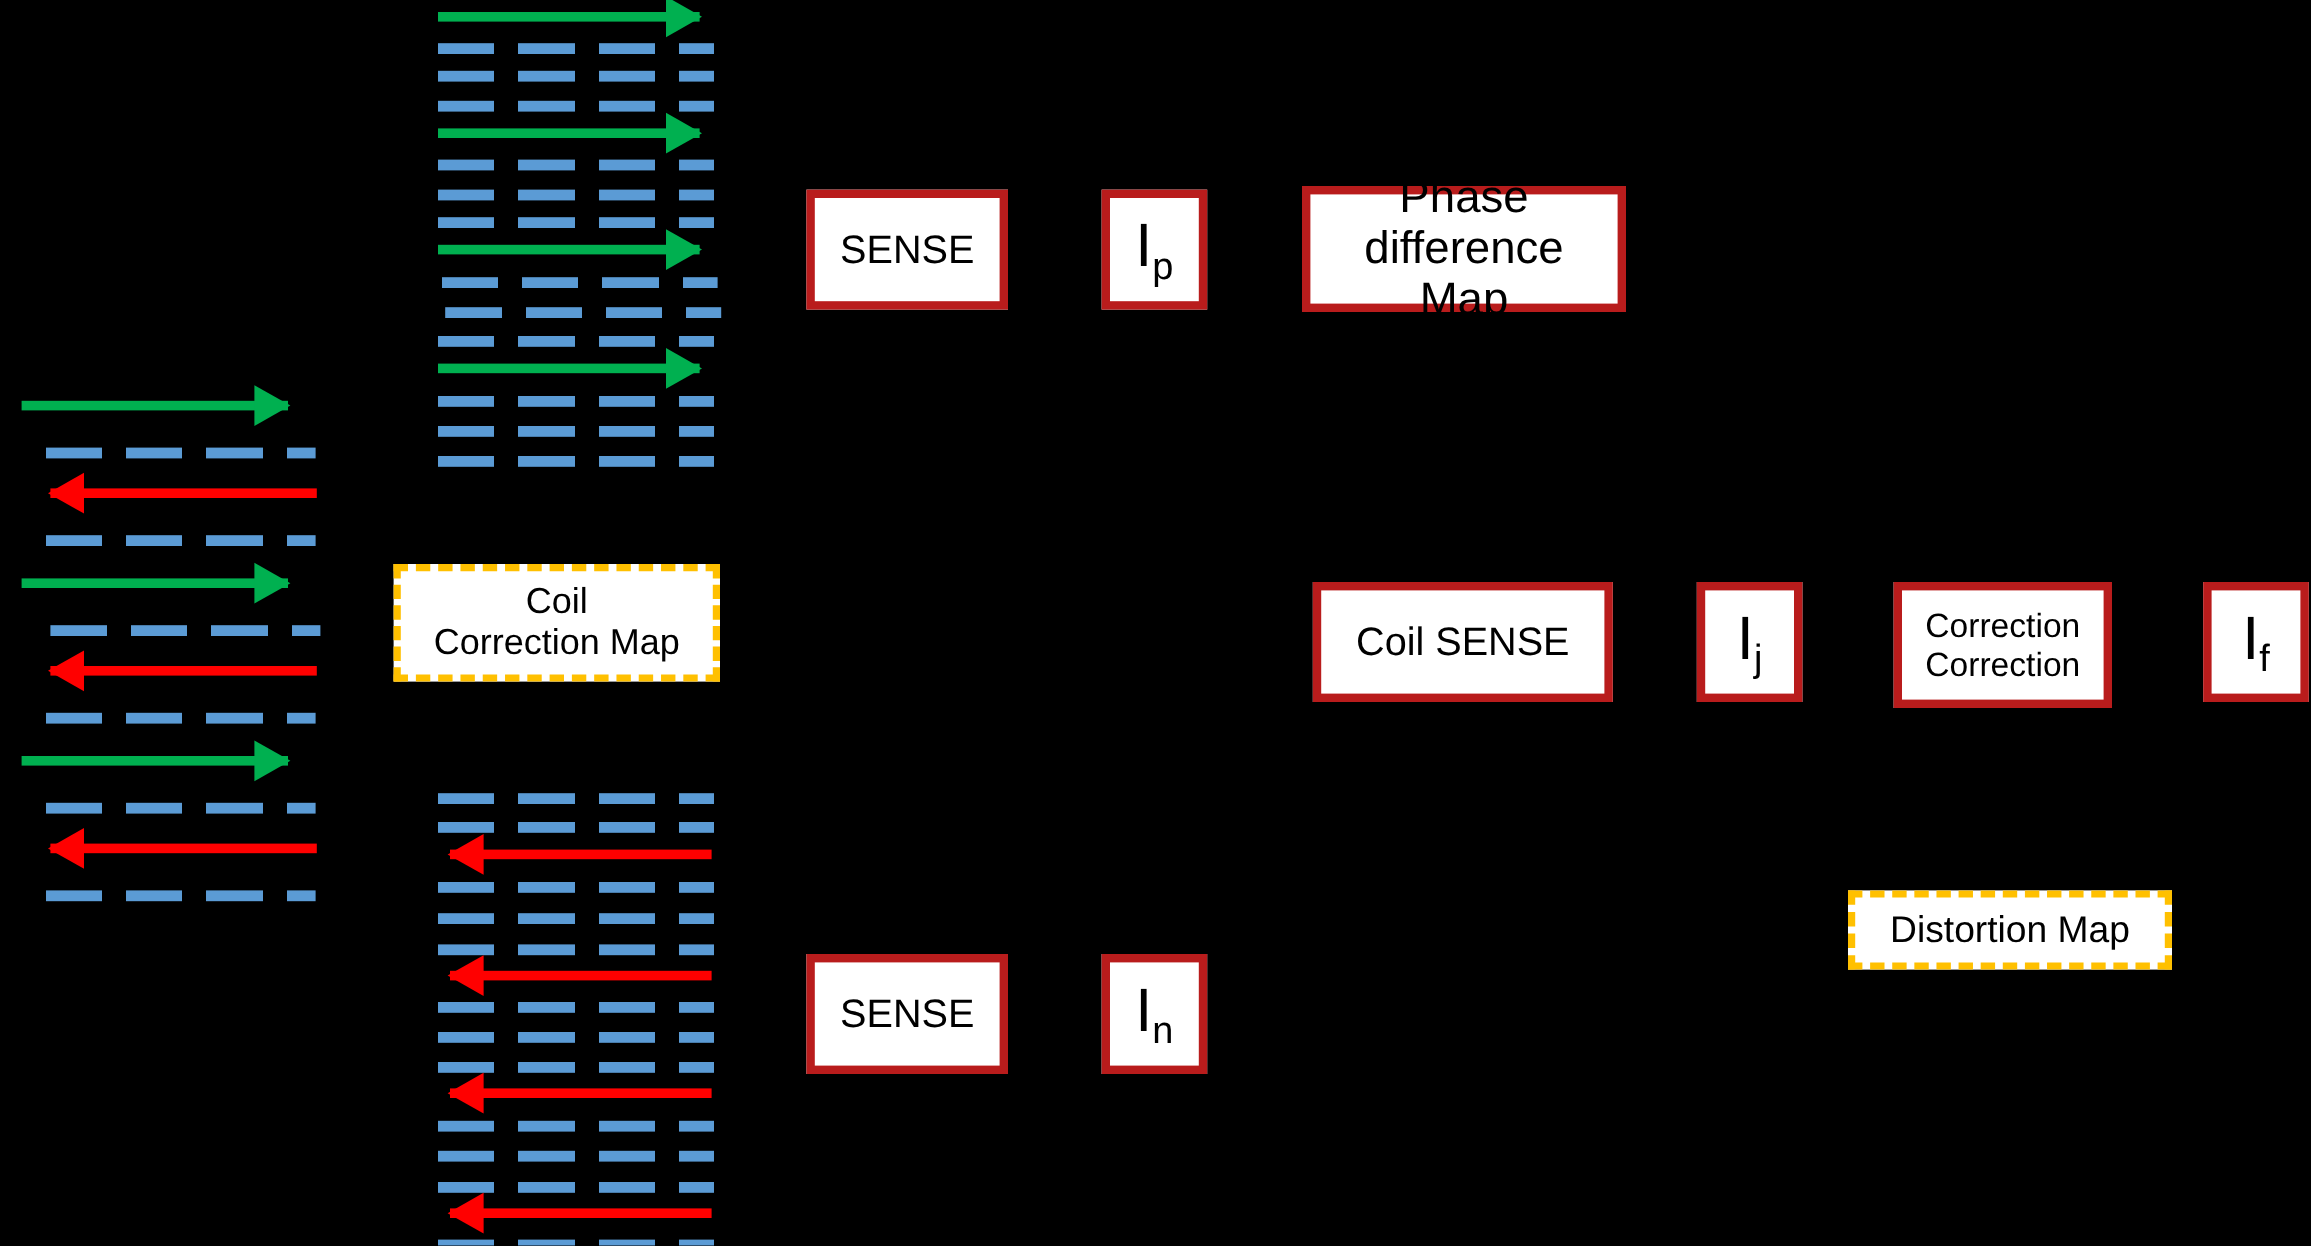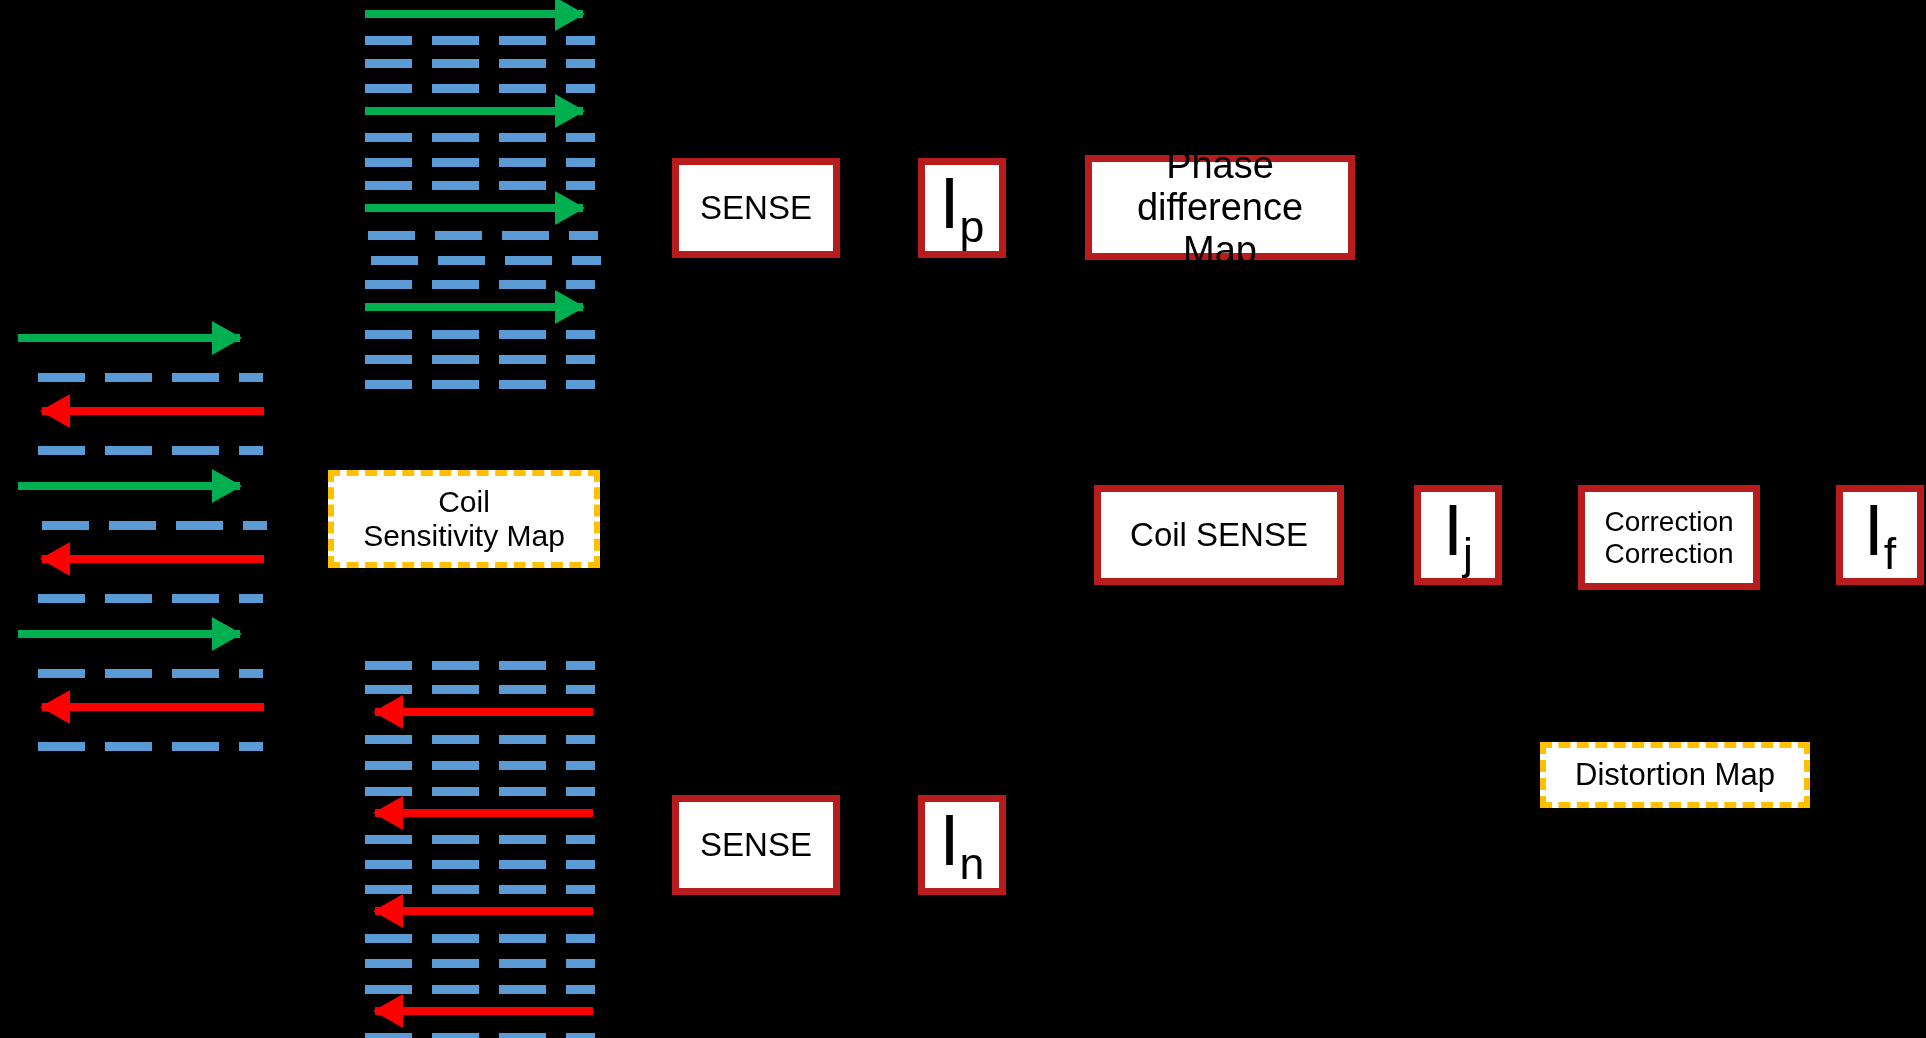--- a/index.html
+++ b/index.html
@@ -44,21 +44,21 @@
     background:#FFFFFF;
     color:#000000;
     display:flex;align-items:center;justify-content:center;
     text-align:center;
     line-height:1.12;
     box-sizing:border-box;
   }
   .box.solid{border:7px solid #b91c1c;margin-top:15px;}
   .box.dashed{border:6px dashed #FFC000;}
   .box .lbl{display:block;padding:0 6px;}
-  .box.sym{font-size:72px;}
+  .box.sym{font-size:51px;}
   .box.sym sub{font-size:0.62em;vertical-align:-0.32em;}
 </style>
 </head>
 <body>
 
 <div class="stage">
 
   <div class="kblock" style="left:18px;top:325px;width:250px;height:395px;">
 
     <div class="arrow green" style="left:0px;top:9px;width:222px;">
@@ -156,21 +156,21 @@
     <div class="arrow red" style="left:10px;top:362px;width:218px;">
         <div class="shaft"></div>
         <div class="head"></div>
       </div>
     <div class="dash" style="left:0px;top:388px;width:230px;"></div>
   </div>
 
   <div class="box dashed" style="left:328px;top:470px;width:272px;height:98px;font-size:30px;">
     <span class="lbl">
       <span>Coil</span><br>
-      <span>Sensitivity Map</span>
+      <span>Correction Map</span>
     </span>
   </div>
 
   <div class="box solid" style="left:672px;top:143px;width:168px;height:100px;font-size:33px;">
     <span class="lbl">SENSE</span>
   </div>
 
   <div class="box solid sym" style="left:918px;top:143px;width:88px;height:100px;">
     <span class="lbl"><span>I</span><sub>p</sub></span>
   </div>

